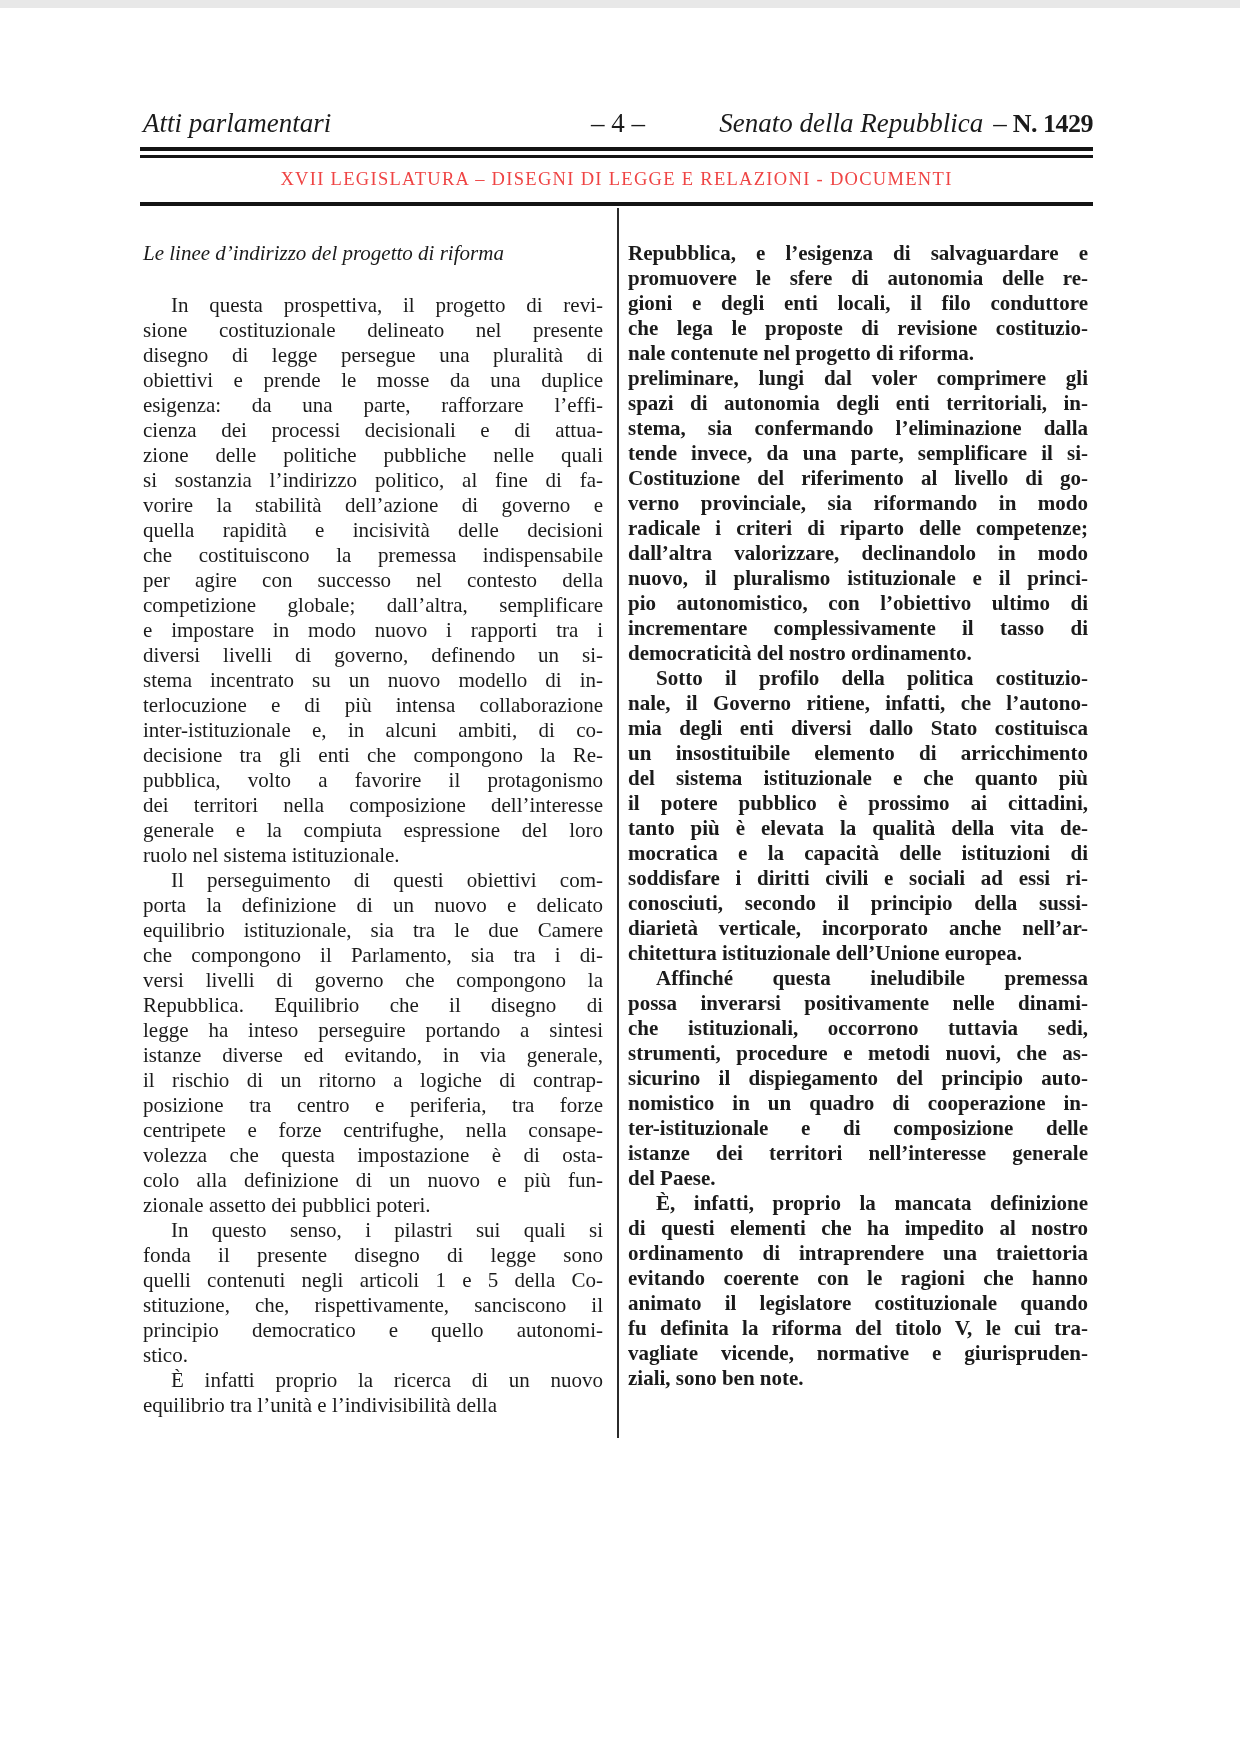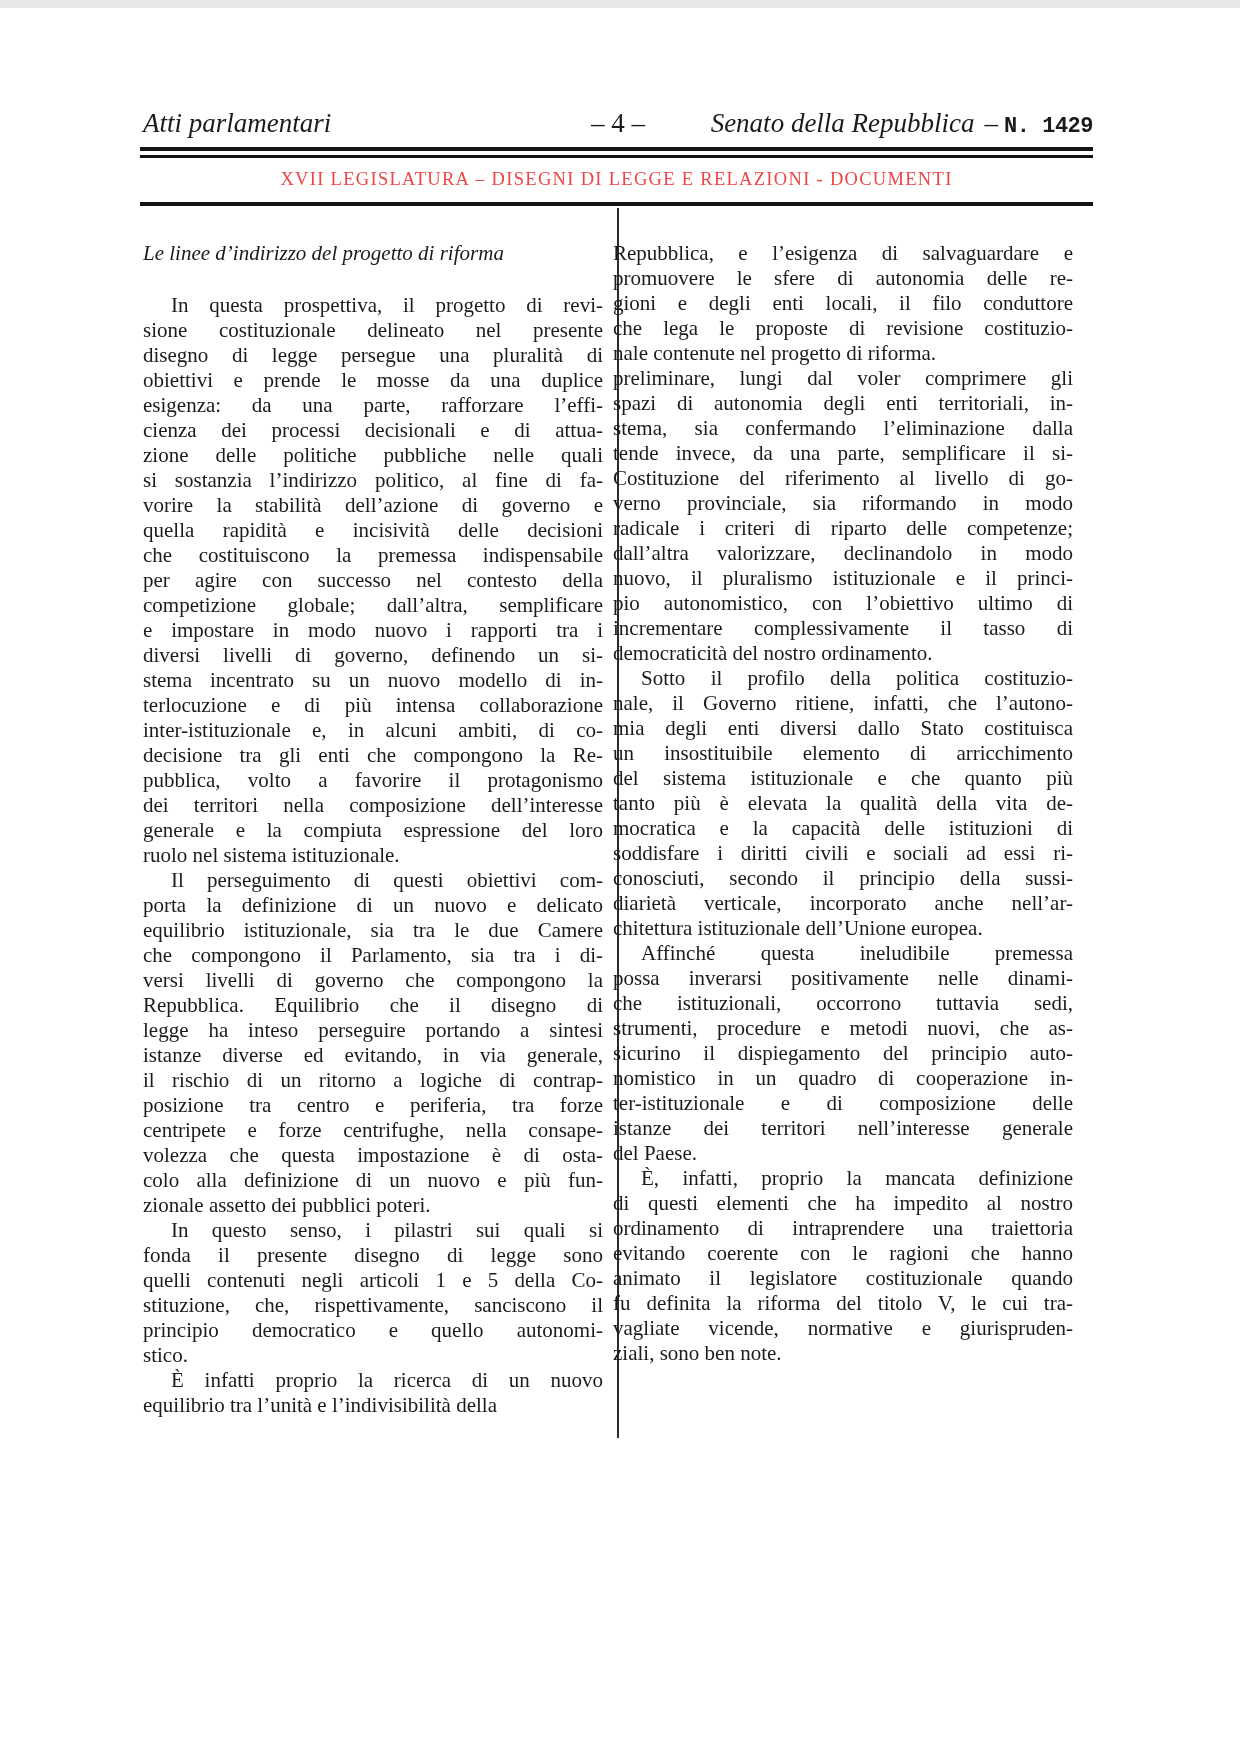--- a/index.html
+++ b/index.html
@@ -17,22 +17,22 @@
     position:absolute; left:143px; top:99px; width:950px;
     display:flex; align-items:baseline;
     font-size:27px; line-height:32px; white-space:nowrap;
   }
   .header-left  { flex:1 1 0; text-align:left;  font-style:italic; }
   .header-center{ flex:0 0 auto; text-align:center; }
   .header-right { flex:1 1 0; text-align:right; }
   .header-right .senato { font-style:italic; }
   .header-right .sep { font-style:normal; padding:0 6px 0 10px; }
   .doc-number {
-    font-family:Liberation Mono, monospace;
-    font-weight:bold; font-size:22px; letter-spacing:-0.5px;
+    font-family:Liberation Serif, serif;
+    font-weight:bold; font-size:26px; letter-spacing:-0.5px;
   }
   .rule-double {
     position:absolute; left:140px; top:139px; width:953px; height:4px;
     border-top:4px solid #141414; border-bottom:3px solid #141414;
   }
   .legislature-line {
     position:absolute; left:140px; top:161px; width:953px;
     text-align:center; font-size:18.5px; letter-spacing:1.3px;
     color:#ef4444; white-space:nowrap;
   }
@@ -43,21 +43,21 @@
   
   .column-divider {
     position:absolute; left:617px; top:200px; width:2px; height:1230px;
     background:#2b2b2b;
   }
   .col {
     position:absolute; top:233px; width:460px;
     font-size:21px; line-height:25px;
   }
   .col-left  { left:143px; }
-  .col-right { left:613px; }
+  .col-right { left:628px;font-weight:bold; }
   .block { margin:0; }
   .block.heading { margin-bottom:27px; font-style:italic; }
   .line {
     text-align:justify;
     -moz-text-align-last:justify;
     text-align-last:justify;
   }
   .line.para-end { text-align-last:left; -moz-text-align-last:left; }
   .line.indent { text-indent:28px; }
 </style>
@@ -161,20 +161,21 @@
         <div class="line">pio autonomistico, con l’obiettivo ultimo di</div>
         <div class="line">incrementare complessivamente il tasso di</div>
         <div class="line para-end">democraticità del nostro ordinamento.</div>
       </div>
       <div class="block paragraph">
         <div class="line indent">Sotto il profilo della politica costituzio-</div>
         <div class="line">nale, il Governo ritiene, infatti, che l’autono-</div>
         <div class="line">mia degli enti diversi dallo Stato costituisca</div>
         <div class="line">un insostituibile elemento di arricchimento</div>
         <div class="line">del sistema istituzionale e che quanto più</div>
+        <div class="line">il potere pubblico è prossimo ai cittadini,</div>
         <div class="line">tanto più è elevata la qualità della vita de-</div>
         <div class="line">mocratica e la capacità delle istituzioni di</div>
         <div class="line">soddisfare i diritti civili e sociali ad essi ri-</div>
         <div class="line">conosciuti, secondo il principio della sussi-</div>
         <div class="line">diarietà verticale, incorporato anche nell’ar-</div>
         <div class="line para-end">chitettura istituzionale dell’Unione europea.</div>
       </div>
       <div class="block paragraph">
         <div class="line indent">Affinché questa ineludibile premessa</div>
         <div class="line">possa inverarsi positivamente nelle dinami-</div>

